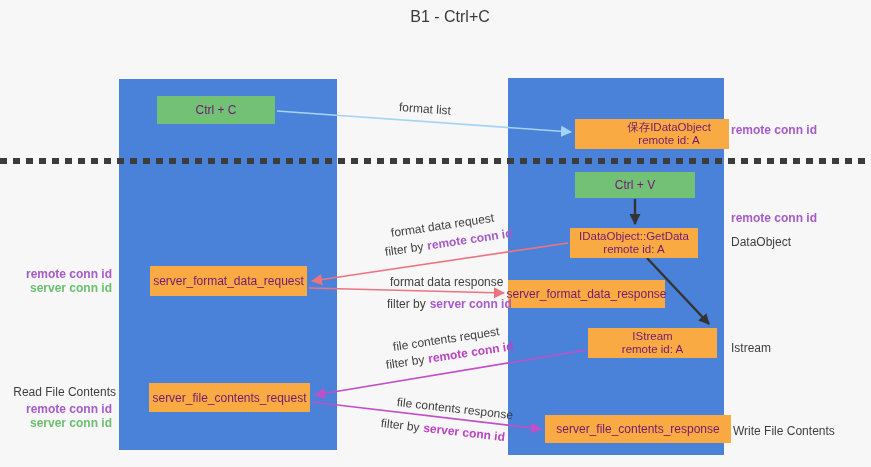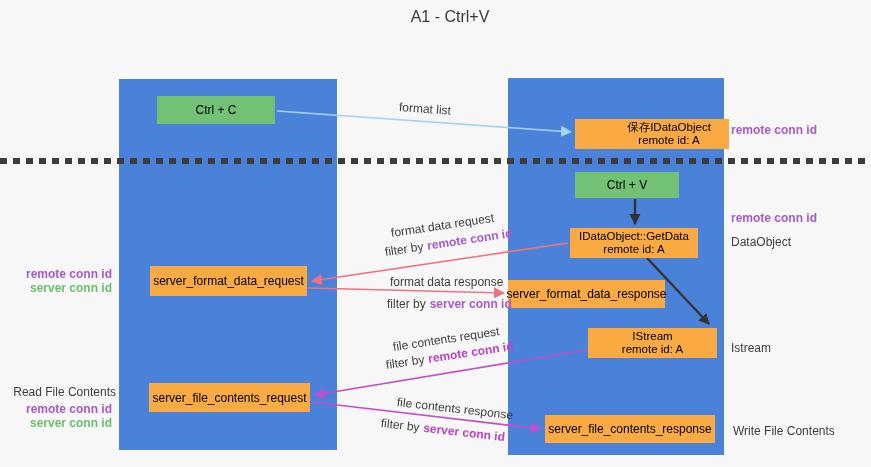--- a/index.html
+++ b/index.html
@@ -7,41 +7,41 @@
     width:871px; height:467px; position:relative;
     background:#f7f7f7; overflow:hidden;
     font-family:"Liberation Sans", sans-serif;
     color:#3e3e3e;
   }
   .col { position:absolute; background:var(--column-blue); }
   .col-header { position:absolute; text-align:center; font-size:12px; color:#4f4f4f; line-height:13px; }
   .title { position:absolute; left:370px; top:7px; width:160px; text-align:center;
            font-size:16px; line-height:19px; color:#3a3a3a; }
   .box { position:absolute; display:flex; flex-direction:column; align-items:center;
-         justify-content:center; color:#000000; font-size:12px; text-align:left; }
+         justify-content:center; color:#701a75; font-size:12px; text-align:left; }
   .orange { background:var(--box-orange); }
   .green  { background:var(--box-green); }
   .two-line { font-size:11.5px; line-height:13.5px; }
   .dashed-line { position:absolute; left:0; top:158px; width:871px; height:6px;
     background:repeating-linear-gradient(90deg,#3c3c3c 0 7px,transparent 7px 13px); }
   .side-label { position:absolute; font-size:12px; white-space:nowrap; }
   .left-label { position:absolute; left:0; width:112px; text-align:right; font-size:12px; white-space:nowrap; }
   .bold-purple { color:var(--purple-text); font-weight:bold; }
   .bold-green  { color:var(--green-text);  font-weight:bold; }
   .bold-magenta{ color:var(--magenta-text); font-weight:bold; }
   .arrow-label { position:absolute; font-size:12px; color:#3e3e3e; white-space:nowrap;
                  transform-origin:left center; }
   .arrow-label .id { margin-left:4px; }
   svg.overlay { position:absolute; left:0; top:0; pointer-events:none; }
 </style>
 </head>
 <body>
 
 <div class="title">
-  <div>A1 - Ctrl+V</div>
+  <div>B1 - Ctrl+C</div>
 </div>
 
 <div class="col-header" style="left:120px; top:50px; width:218px;">
 </div>
 <div class="col-header" style="left:508px; top:49px; width:216px;">
 </div>
 
 <div class="col" style="left:119px; top:79px; width:218px; height:371px;"></div>
 <div class="col" style="left:508px; top:78px; width:216px; height:377px;"></div>
 
@@ -73,21 +73,21 @@
 
 <div class="box green" style="left:157px; top:96px; width:118px; height:28px;">
   <div>Ctrl + C</div>
 </div>
 
 <div class="box orange two-line" style="left:575px; top:119px; width:120px; height:30px;padding-left:34px;">
   <div>保存IDataObject</div>
   <div>remote id: A</div>
 </div>
 
-<div class="box green" style="left:575px; top:172px; width:104px; height:26px;">
+<div class="box green" style="left:575px; top:172px; width:120px; height:26px;">
   <div>Ctrl + V</div>
 </div>
 
 <div class="box orange two-line" style="left:570px; top:228px; width:128px; height:30px;">
   <div>IDataObject::GetData</div>
   <div>remote id: A</div>
 </div>
 
 <div class="box orange" style="left:150px; top:266px; width:157px; height:30px;">
   <div>server_format_data_request</div>
@@ -99,21 +99,21 @@
 
 <div class="box orange two-line" style="left:588px; top:328px; width:129px; height:30px;">
   <div>IStream</div>
   <div>remote id: A</div>
 </div>
 
 <div class="box orange" style="left:149px; top:383px; width:161px; height:29px;">
   <div>server_file_contents_request</div>
 </div>
 
-<div class="box orange" style="left:545px; top:415px; width:170px; height:28px;">
+<div class="box orange" style="left:545px; top:415px; width:186px; height:28px;">
   <div>server_file_contents_response</div>
 </div>
 
 <div class="side-label bold-purple" style="left:731px; top:123px;">remote conn id</div>
 <div class="side-label bold-purple" style="left:731px; top:211px;">remote conn id</div>
 <div class="side-label" style="left:731px; top:235px;">DataObject</div>
 <div class="side-label" style="left:731px; top:341px;">Istream</div>
 <div class="side-label" style="left:733px; top:424px;">Write File Contents</div>
 
 <div class="left-label bold-purple" style="top:267px;">remote conn id</div>

